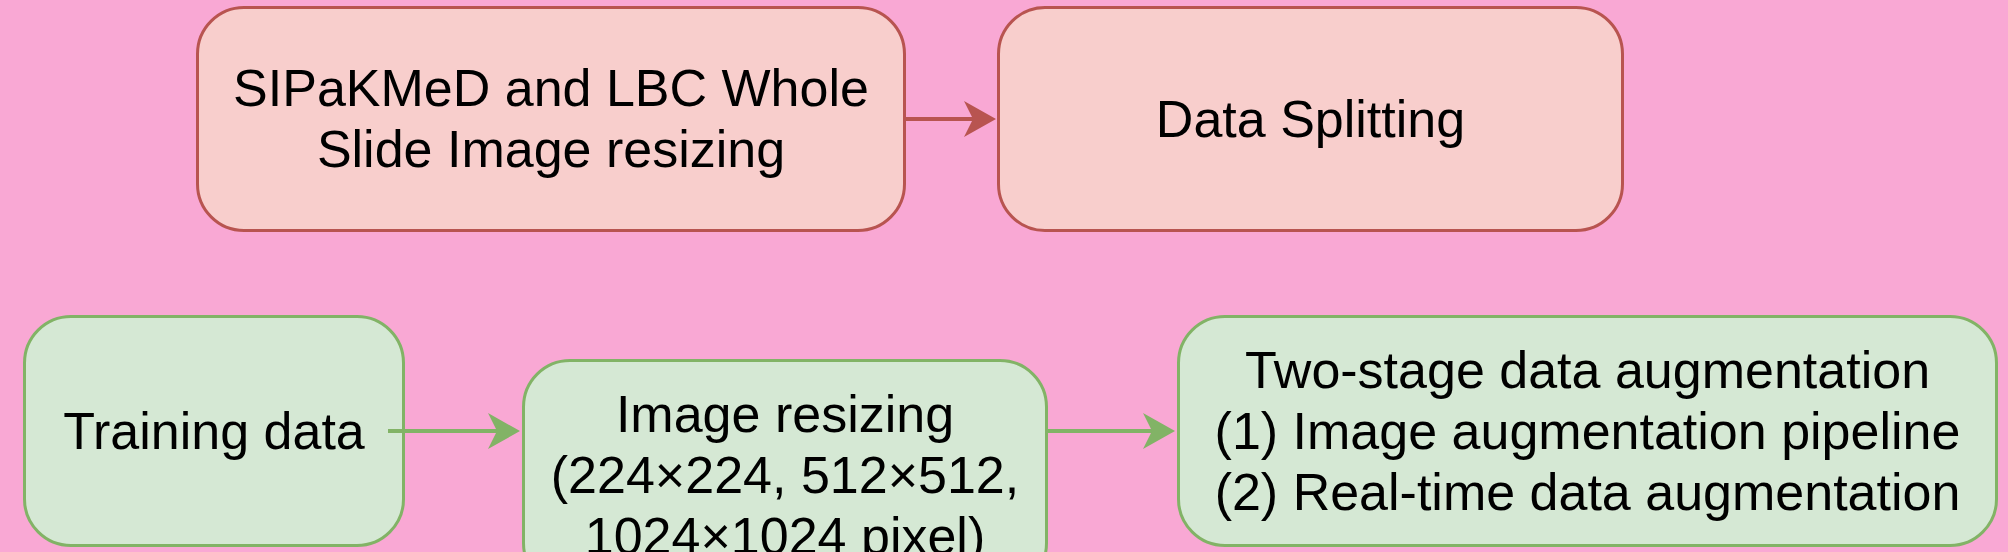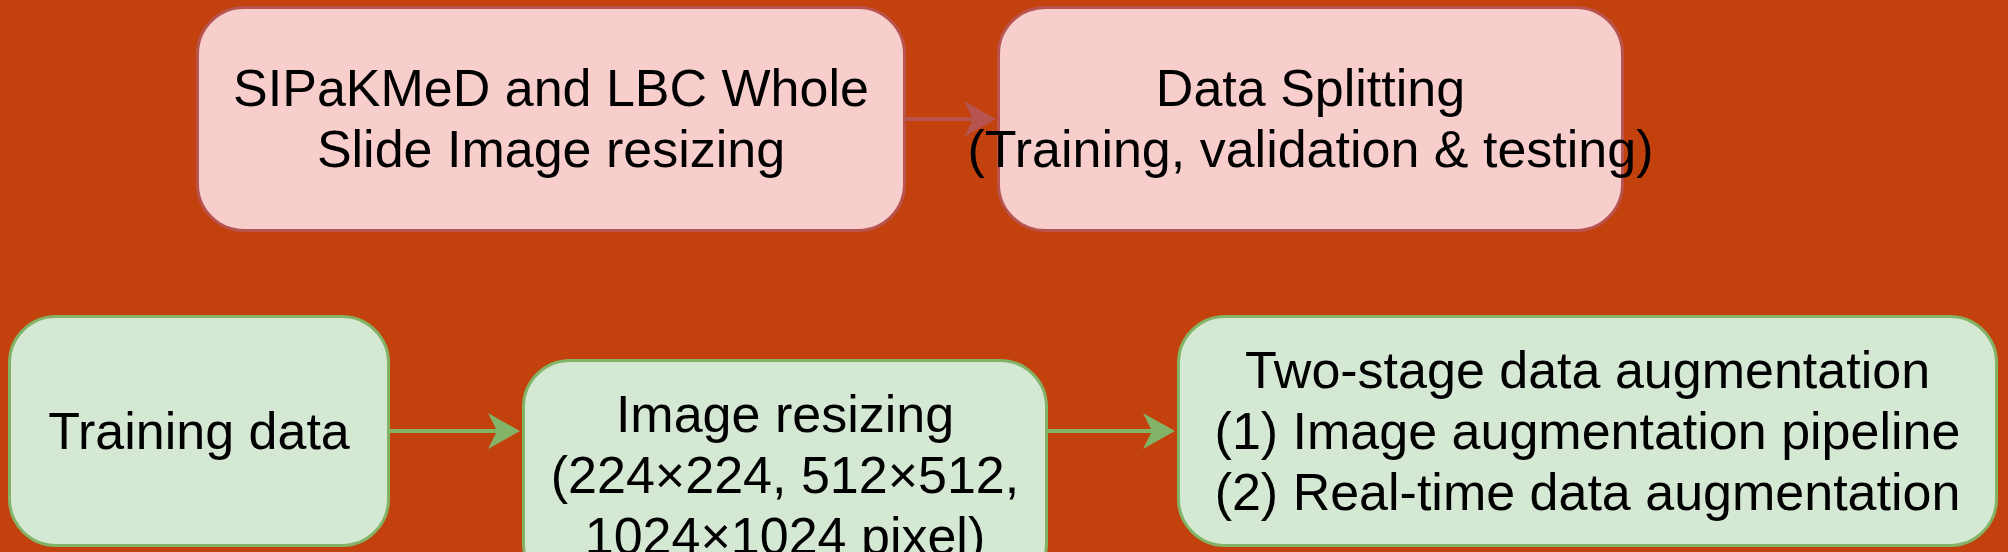--- a/index.html
+++ b/index.html
@@ -4,21 +4,21 @@
 <style>
   html, body {
     margin: 0;
     padding: 0;
     background: #ffffff;
   }
   .canvas {
     position: relative;
     width: 2008px;
     height: 552px;
-    background: #c2410c;
+    background: #f9a8d4;
     font-family: "Liberation Sans", sans-serif;
     color: #000000;
     overflow: hidden;
   }
   .node {
     position: absolute;
     box-sizing: border-box;
     border: 3px solid #000;
     border-radius: 48px;
     display: flex;
@@ -41,21 +41,21 @@
     display: block;
     white-space: nowrap;
   }
   .arrow {
     position: absolute;
     overflow: visible;
   }
   
   #node-dataset      { left: 196px;  top: 6px;   width: 710px; height: 226px; }
   #node-splitting    { left: 997px;  top: 6px;   width: 627px; height: 226px; }
-  #node-training     { left: 8px;    top: 315px; width: 382px; height: 232px; }
+  #node-training     { left: 23px;    top: 315px; width: 382px; height: 232px; }
   #node-resizing     { left: 522px;  top: 315px; width: 526px; height: 232px; margin-top: 44px; }
   #node-augmentation { left: 1177px; top: 315px; width: 821px; height: 232px; text-align: right; }
   #arrow-0 { left: 906px;  top: 99px;  }
   #arrow-1 { left: 388px;  top: 411px; }
   #arrow-2 { left: 1048px; top: 411px; }
 </style>
 </head>
 <body>
 
 <div class="canvas">
@@ -65,21 +65,20 @@
     <span class="tl">Slide Image resizing</span>
   </div>
 
   <svg class="arrow" id="arrow-0" width="92" height="40" viewBox="0 0 92 40">
     <line x1="0" y1="20" x2="68" y2="20" stroke-width="4" stroke="#b85450"></line>
     <path d="M58,2 L90,20 L58,38 L67,20 Z" fill="#b85450"></path>
   </svg>
 
   <div class="node red" id="node-splitting">
     <span class="tl">Data Splitting</span>
-    <span class="tl">(Training, validation &amp; testing)</span>
   </div>
 
   <div class="node green" id="node-training">
     <span class="tl">Training data</span>
   </div>
 
   <svg class="arrow" id="arrow-1" width="134" height="40" viewBox="0 0 134 40">
     <line x1="0" y1="20" x2="110" y2="20" stroke-width="4" stroke="#82b366"></line>
     <path d="M100,2 L132,20 L100,38 L109,20 Z" fill="#82b366"></path>
   </svg>

